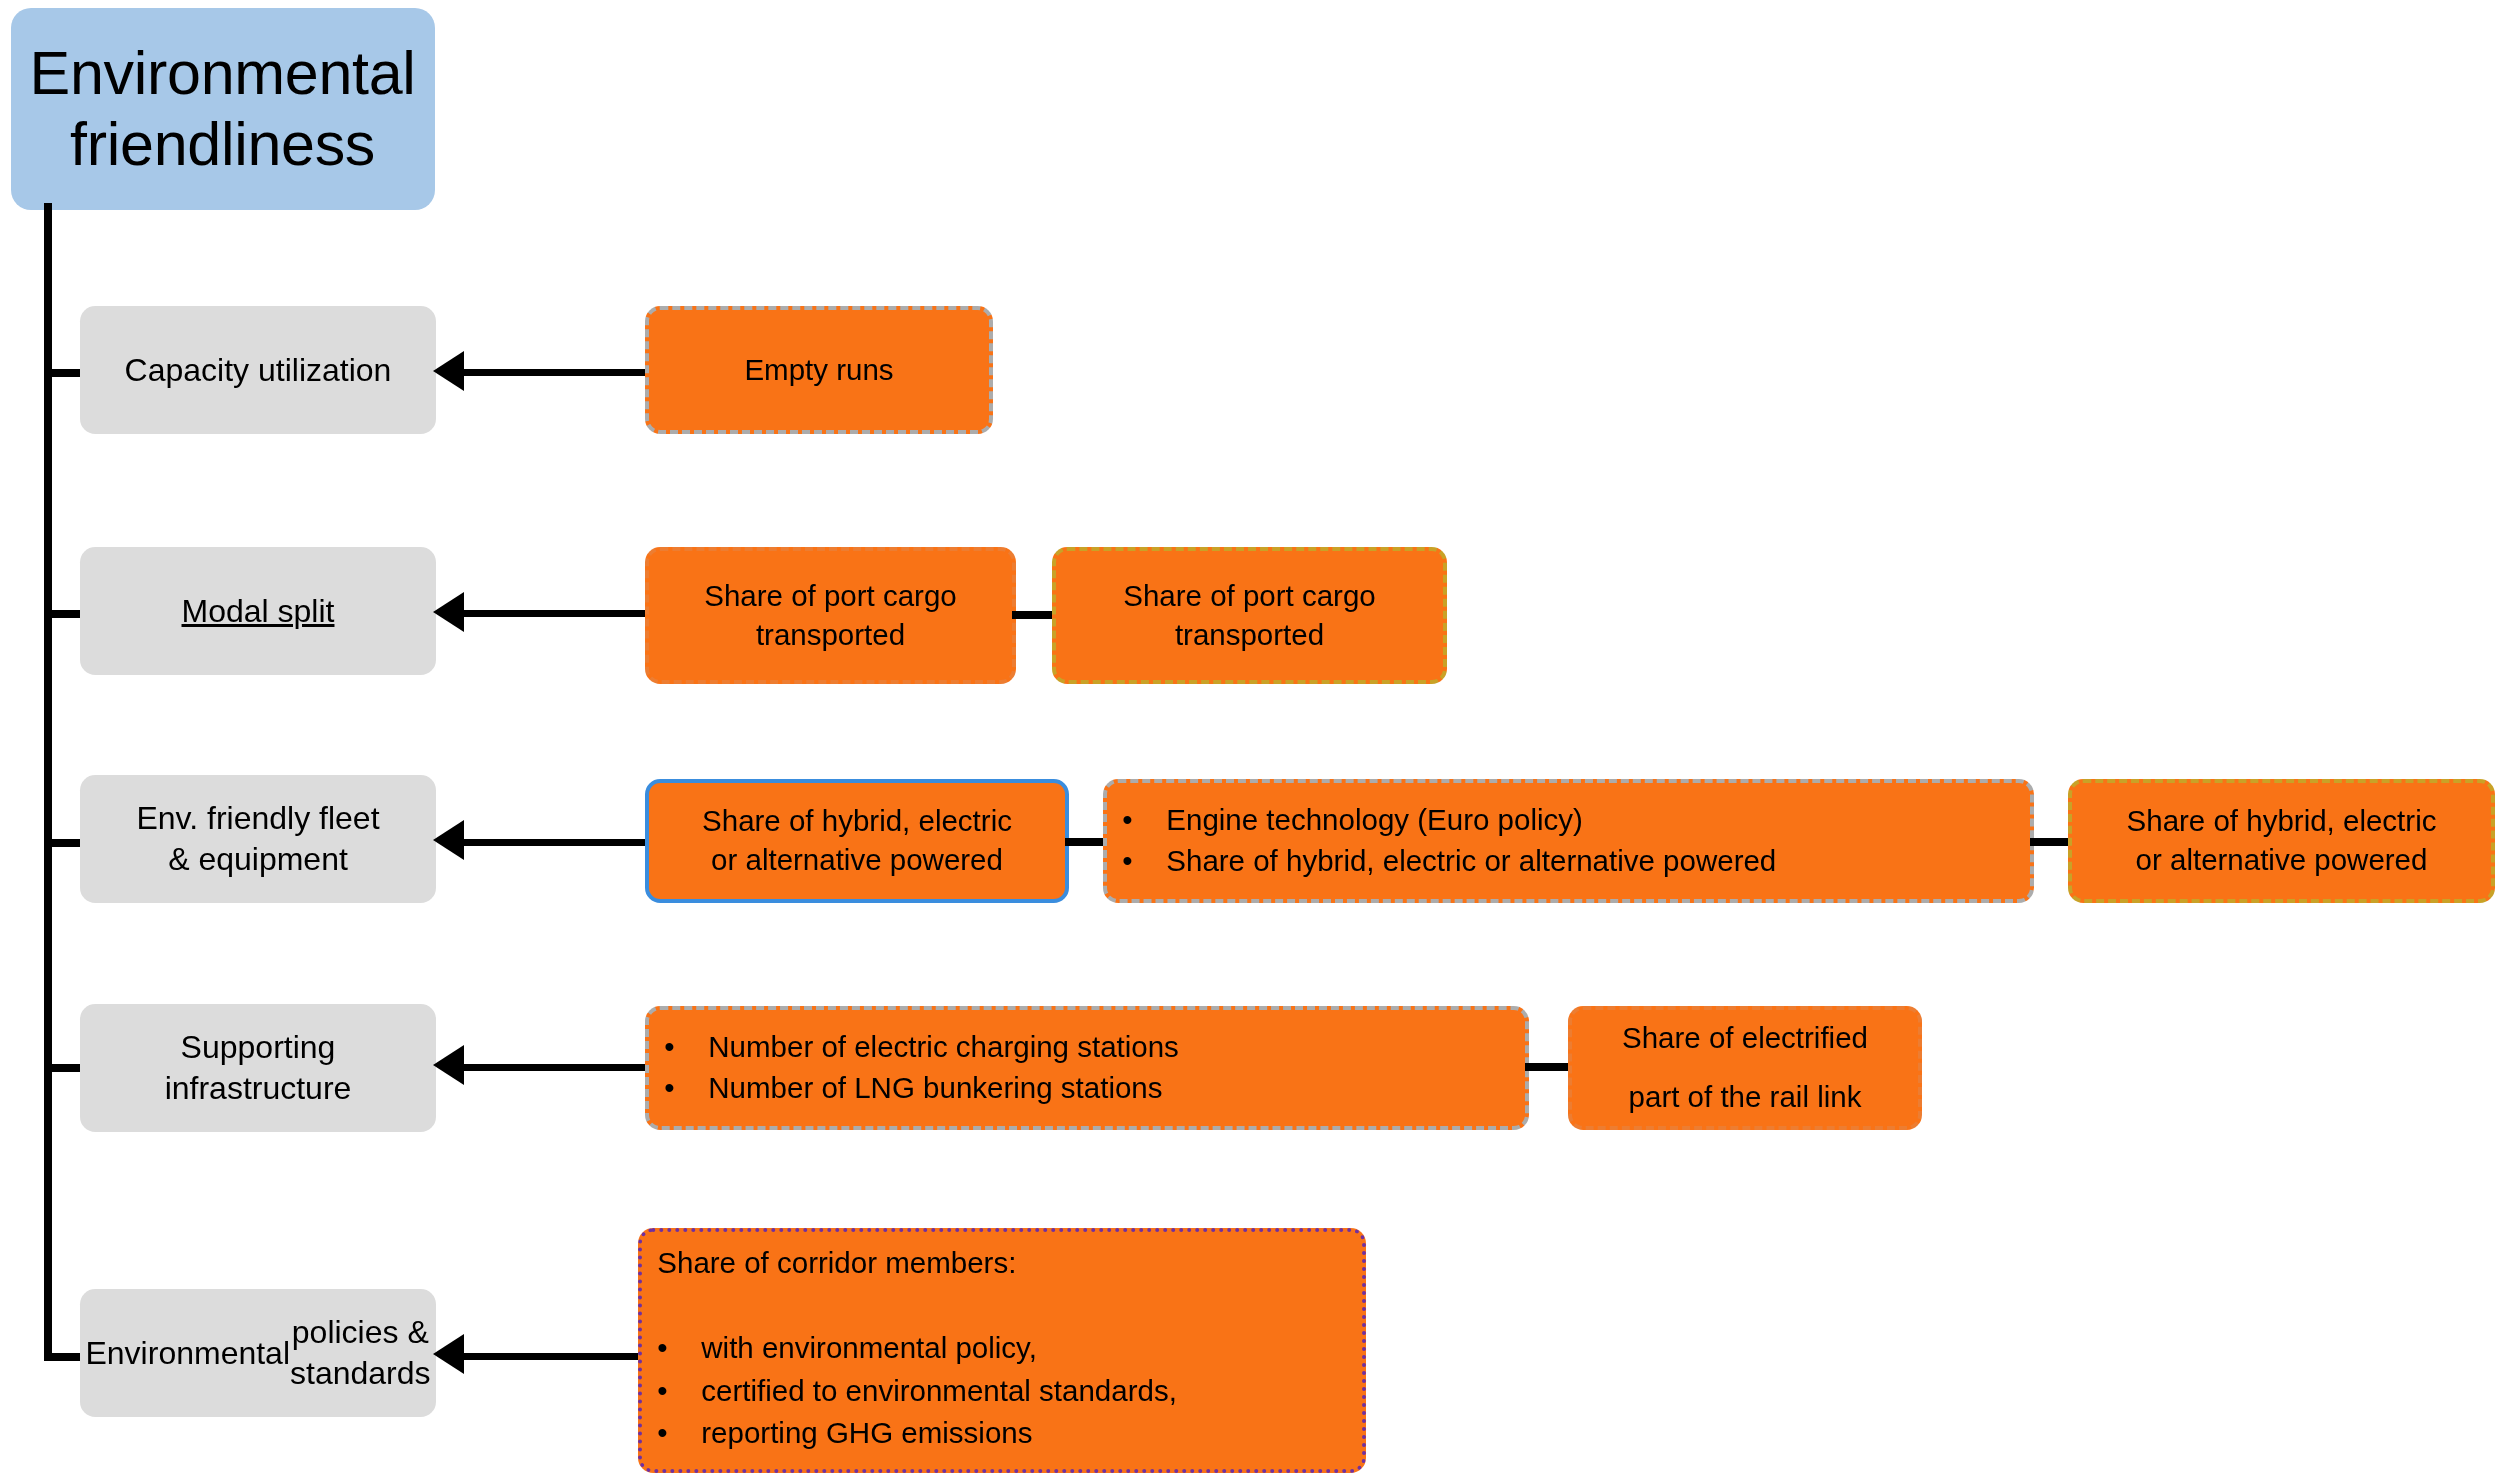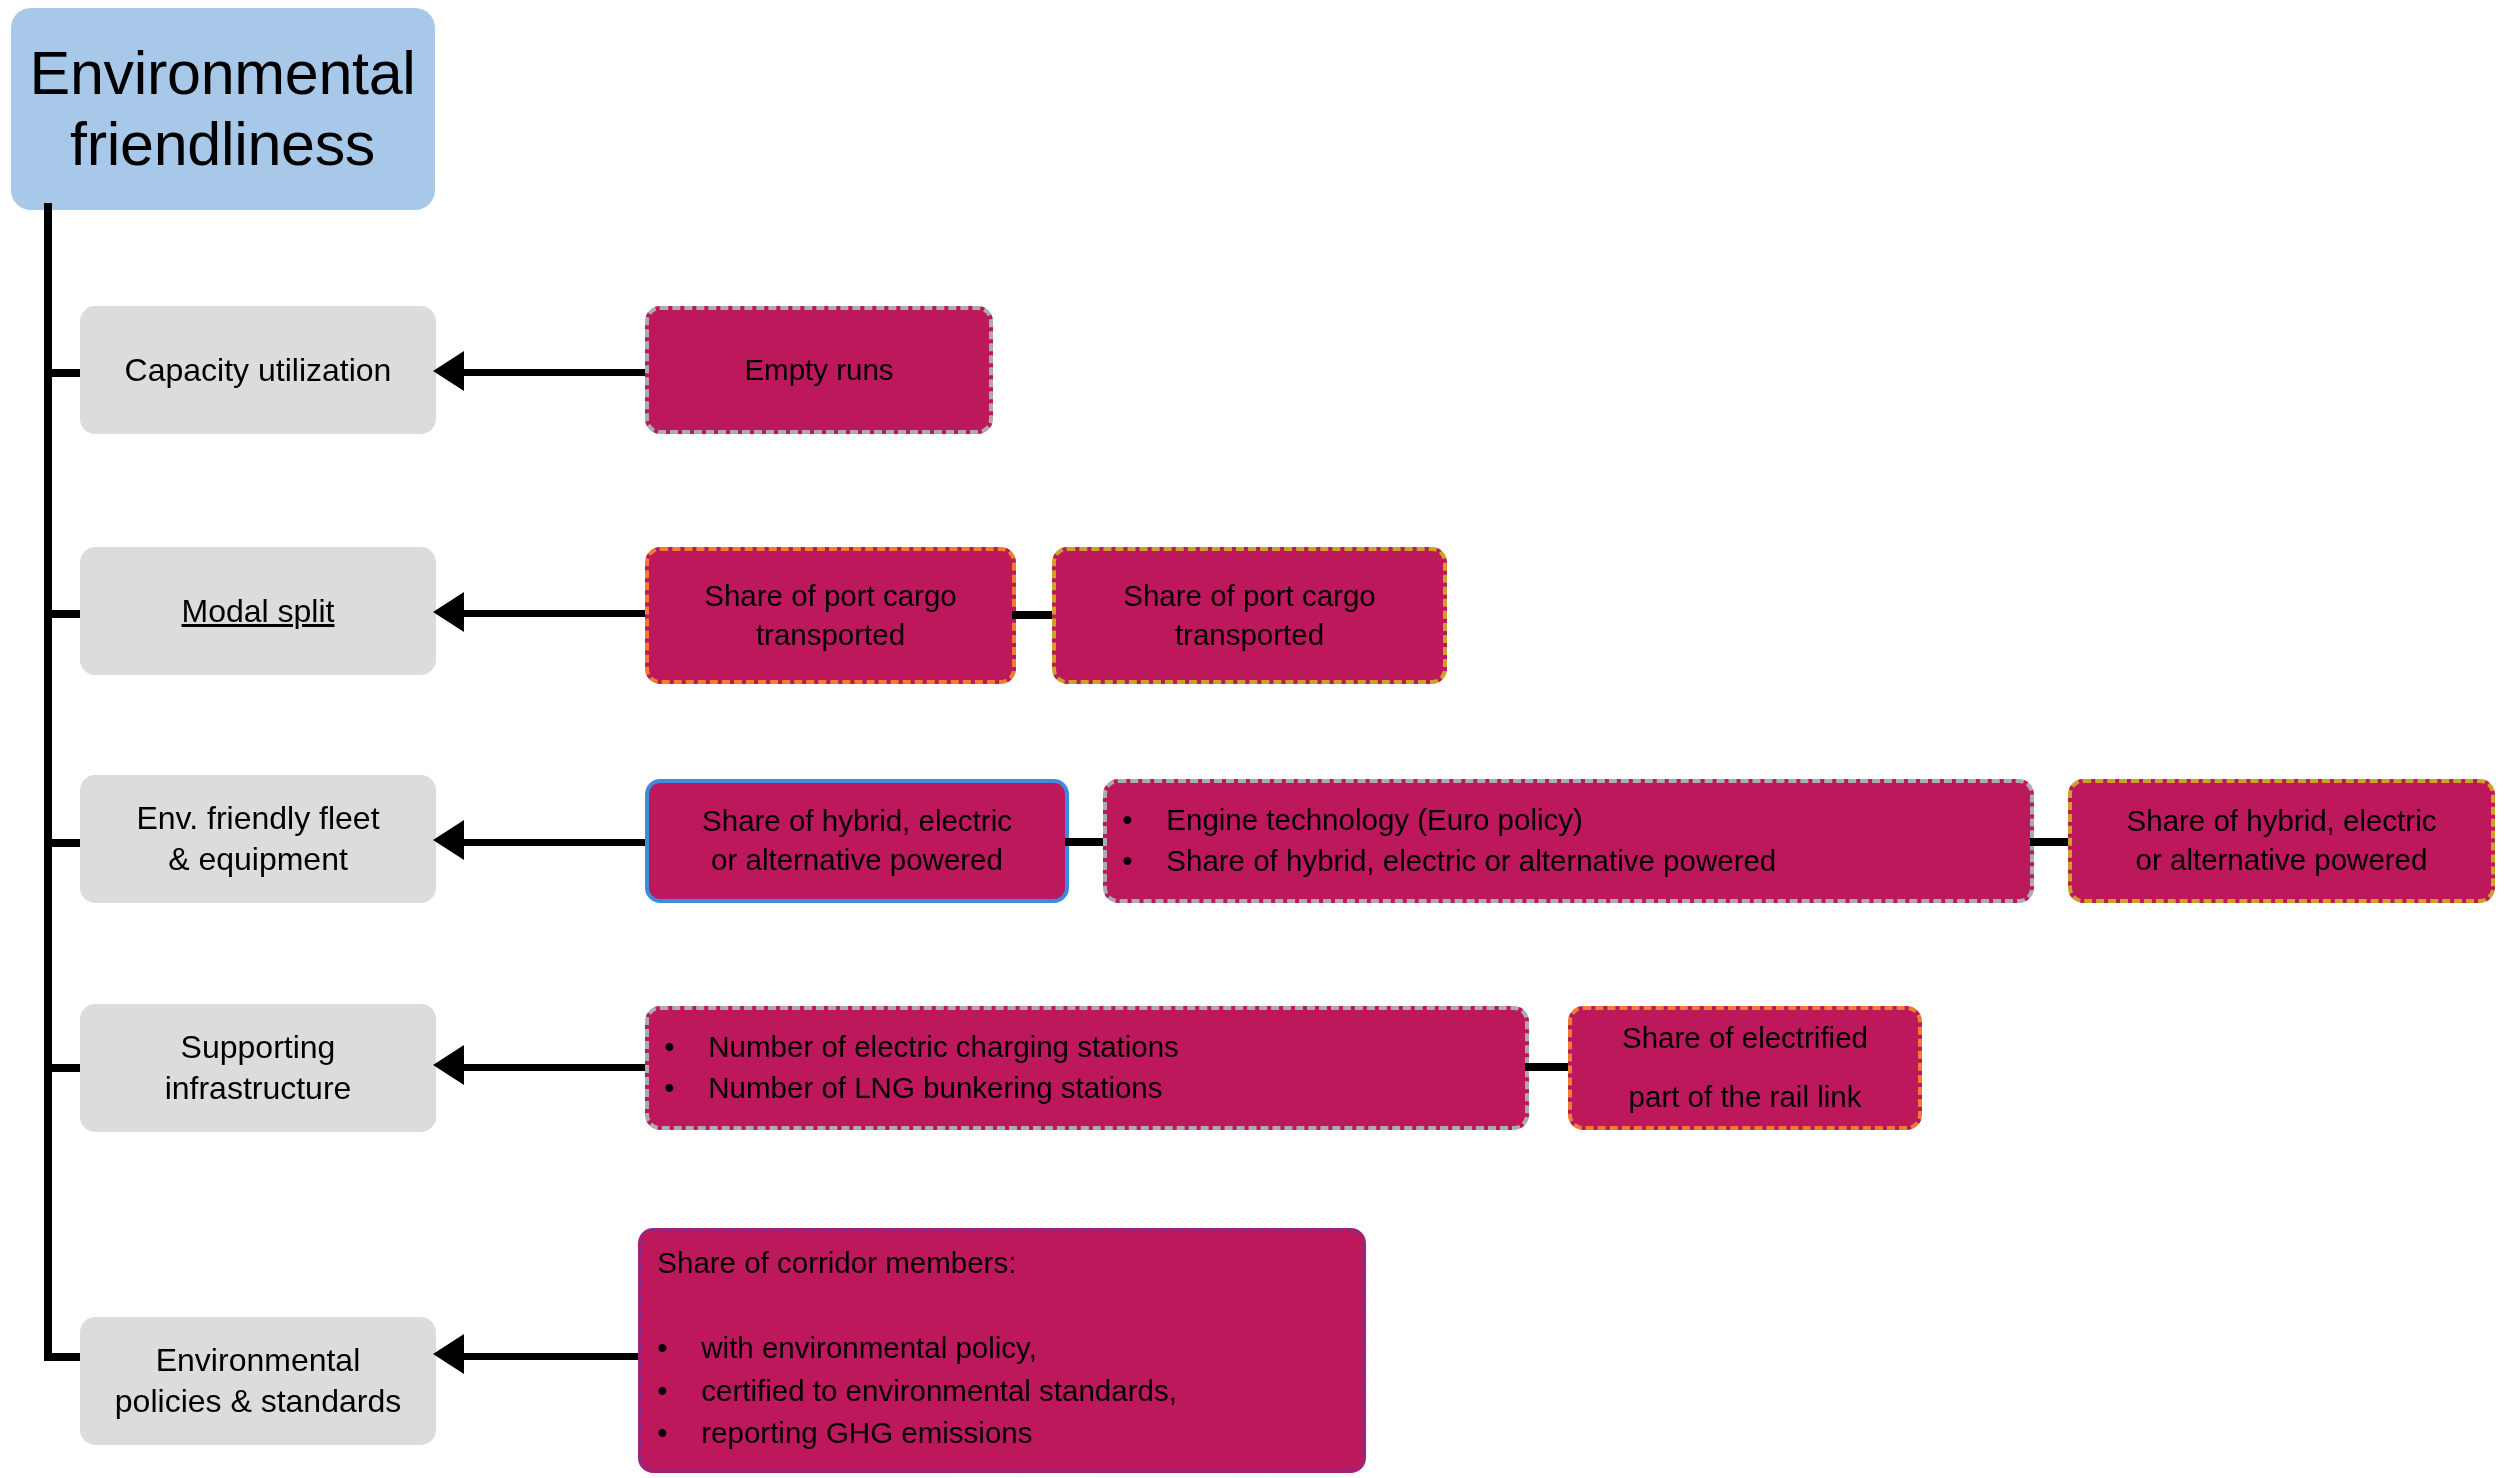--- a/index.html
+++ b/index.html
@@ -89,21 +89,21 @@
   
   .link-bar {
     position: absolute;
     height: 8.2px;
     background: #000000;
   }
 
   
   .kpi {
     position: absolute;
-    background: #be185d;
+    background: #f97316;
     border-radius: 15.3px;
     box-sizing: border-box;
     display: flex;
     flex-direction: column;
     justify-content: center;
     font-size: 29.5px;
     line-height: 1.32;
     padding: 5.9px 15.3px;
   }
   .kpi.center   { text-align: center; align-items: center; }
@@ -236,21 +236,21 @@
     </ul>
   </div>
 
   <div class="link-bar" style="left:1525px;top:1063px;width:47px;"></div>
   <div class="kpi orange-dash center" style="left:1568px;top:1006px;width:354px;height:124px;gap:20px;">
     <span>Share of electrified</span>
     <span>part of the rail link</span>
   </div>
 
   <div class="branch-stub" style="top:1353px;"></div>
-  <div class="cat-box" style="top:1289px;height:128px;flex-direction:column;margin-top:28px;">
+  <div class="cat-box" style="top:1289px;height:128px;flex-direction:row;">
     <span>Environmental</span>
     <span>policies &amp; standards</span>
   </div>
   <div class="arrow-head" style="left:433px;top:1334px;"></div>
   <div class="arrow-line" style="left:463px;top:1353px;width:183px;"></div>
 
   <div class="kpi purple-dot left" style="left:638px;top:1228px;width:728px;height:245px;">
     <div class="lead">Share of corridor members:</div>
     <ul>
       <li>

